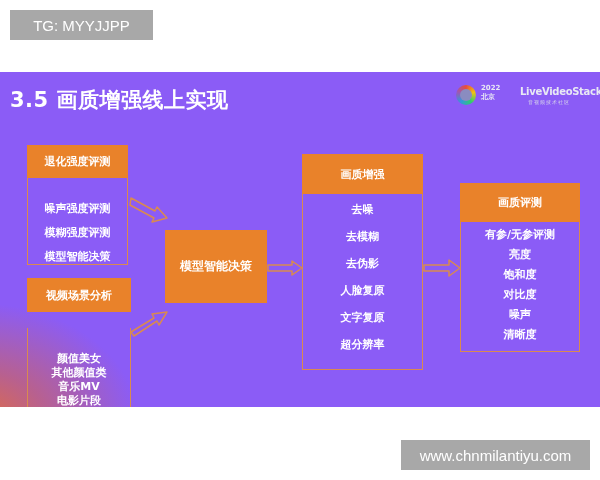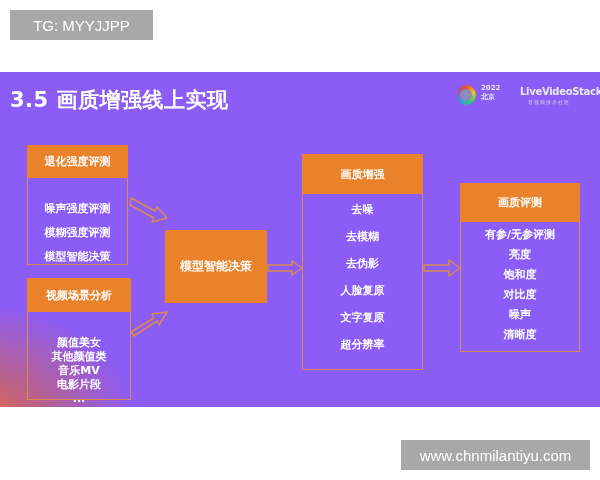--- a/index.html
+++ b/index.html
@@ -58,21 +58,21 @@
   </svg>
 
   <div class="box-head" style="left:27px;top:73px;width:101px;height:33px;">退化强度评测</div>
   <div class="box-body" style="left:27px;top:106px;width:101px;height:87px;padding-top:23px;gap:9px;">
     <div>噪声强度评测</div>
     <div>模糊强度评测</div>
     <div>模型智能决策</div>
   </div>
 
   <div class="box-head" style="left:27px;top:206px;width:104px;height:34px;">视频场景分析</div>
-  <div class="box-body" style="left:27px;top:240px;width:104px;height:88px;padding-top:24px;gap:0px;line-height:14px;">
+  <div class="box-body" style="left:27px;top:256px;width:104px;height:88px;padding-top:24px;gap:0px;line-height:14px;">
     <div>颜值美女</div>
     <div>其他颜值类</div>
     <div>音乐MV</div>
     <div>电影片段</div>
     <div>...</div>
   </div>
 
   <div class="center-box">模型智能决策</div>
 
   <div class="box-head" style="left:302px;top:82px;width:121px;height:40px;">画质增强</div>

